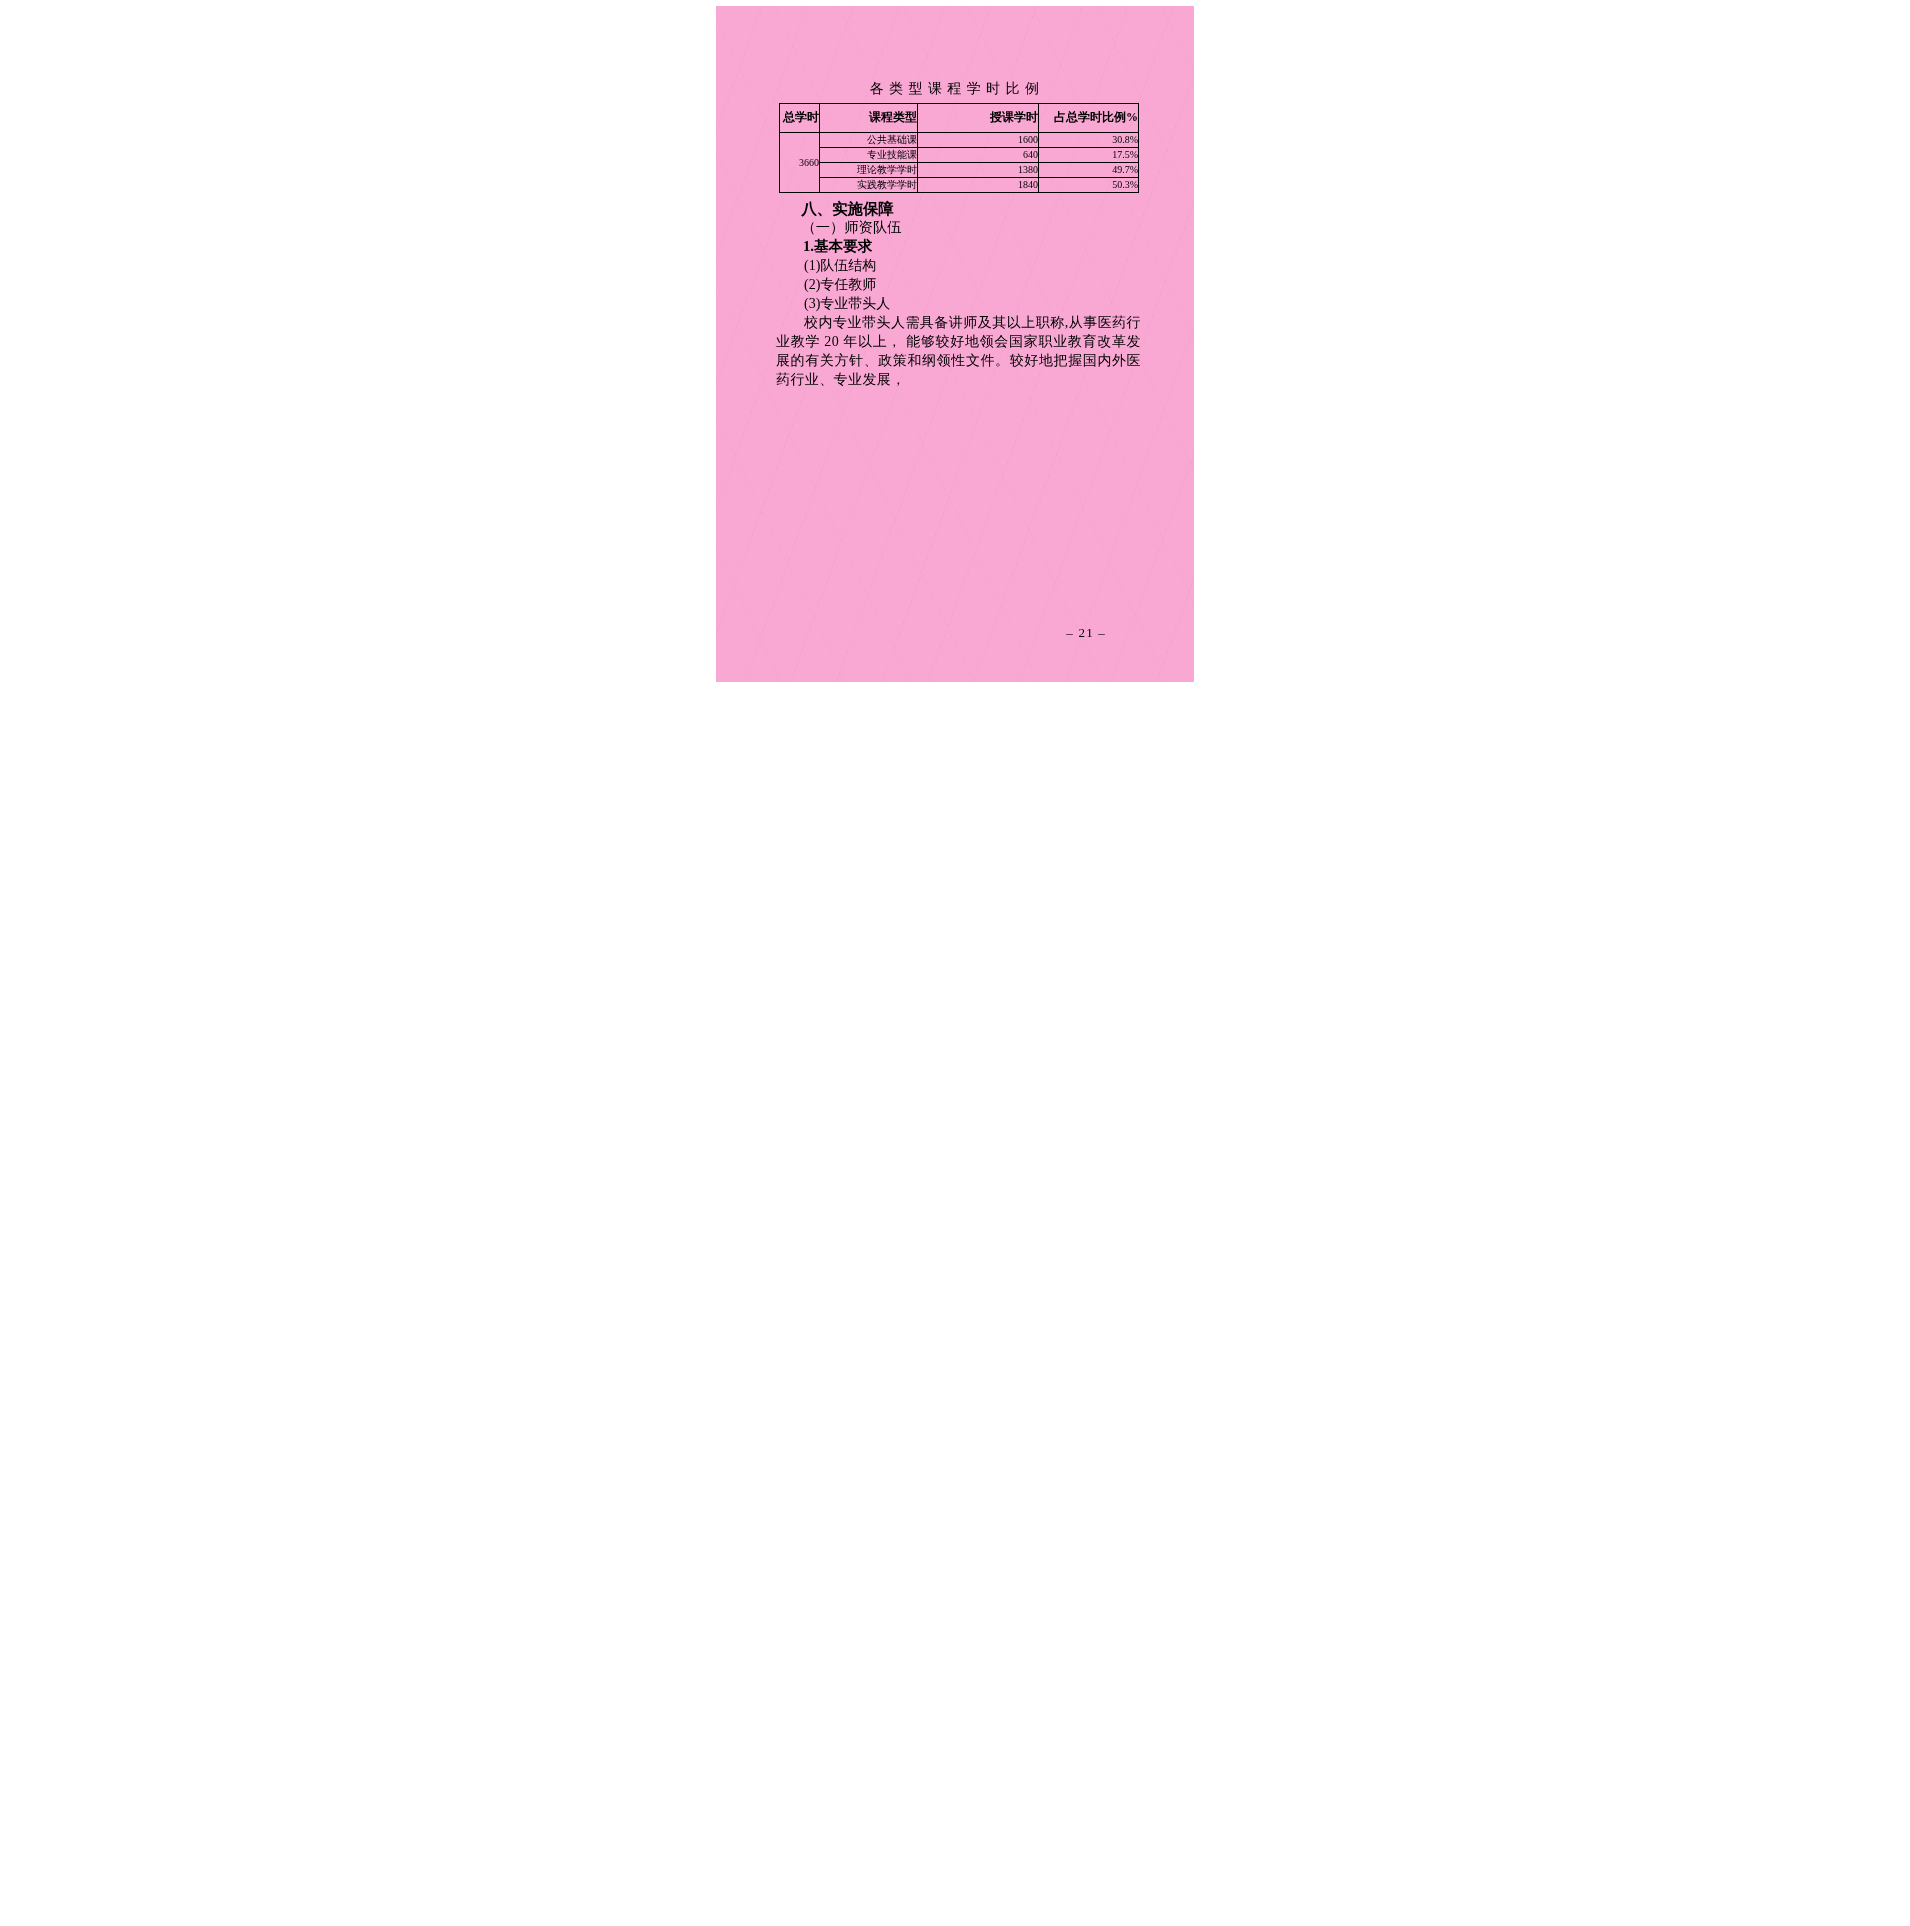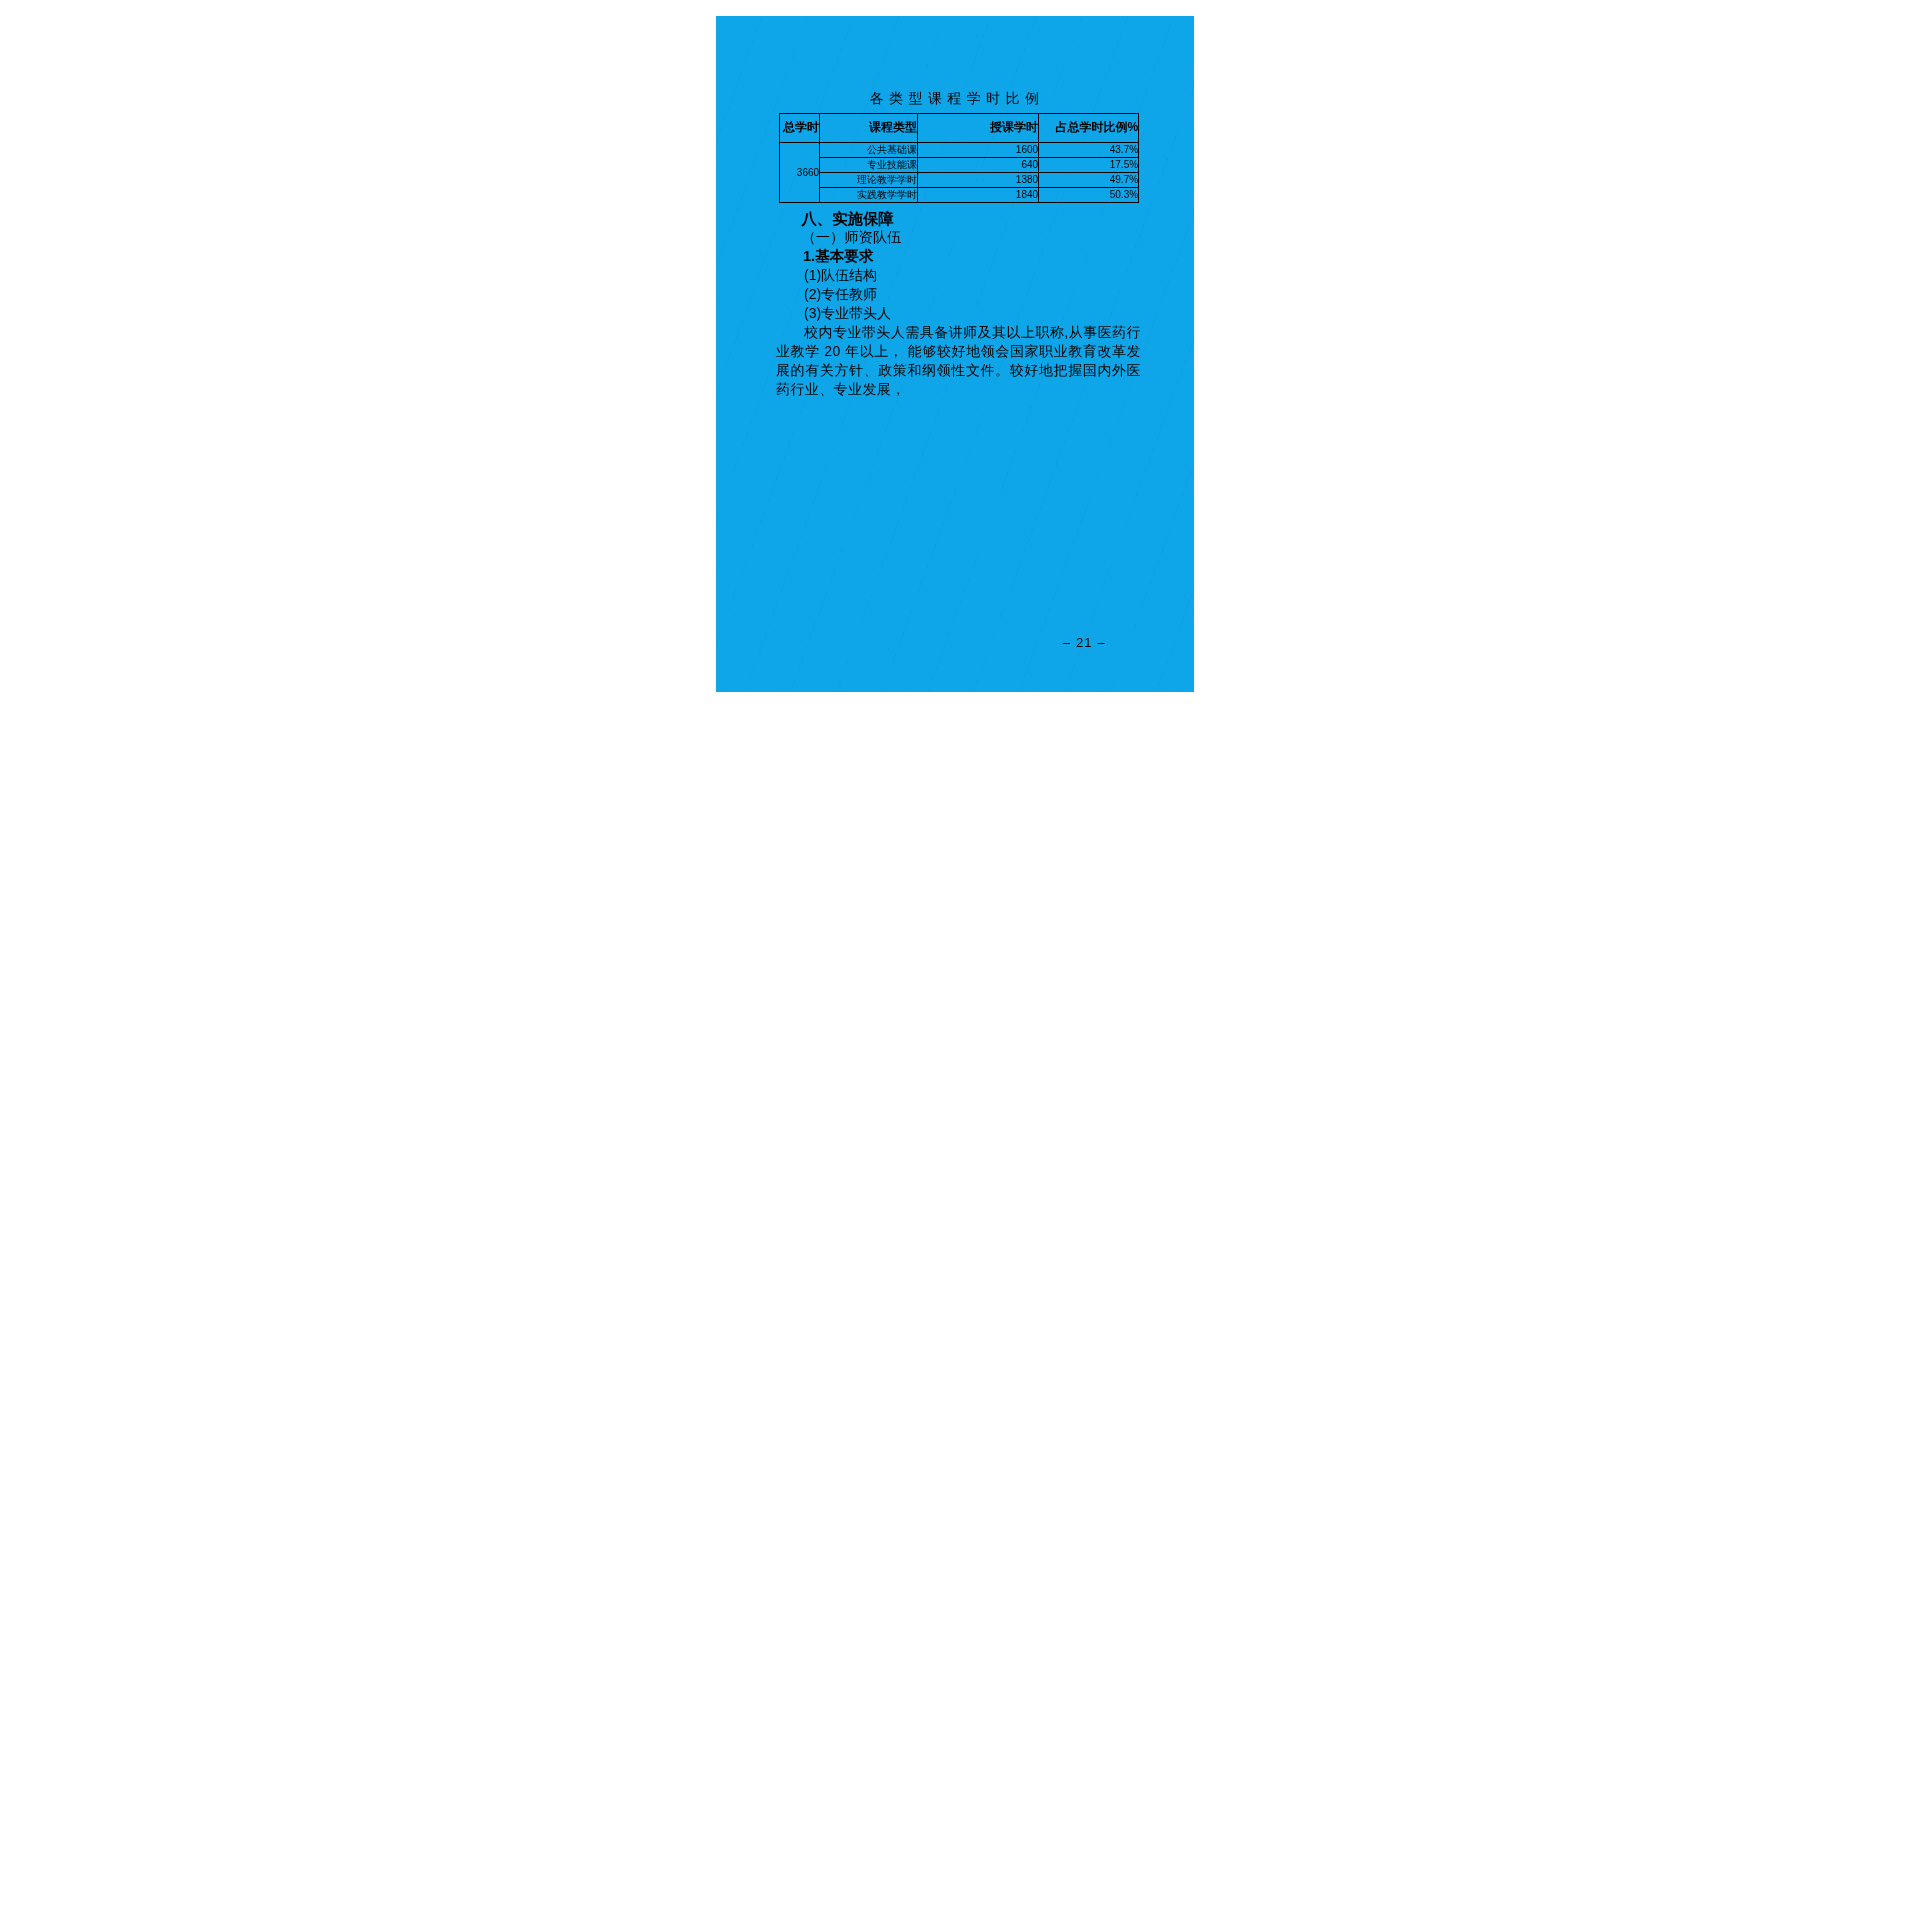--- a/index.html
+++ b/index.html
@@ -1,24 +1,24 @@
 <!DOCTYPE html>
 <html style="font-size:6.2px"><head>
 <meta charset="utf-8">
 <style>
   html, body { margin: 0; padding: 0; background: #ffffff; }
 
   .page {
     position: relative;
     width: 478px;
     height: 676px;
-    margin: 16px auto;
-    background: #0ea5e9;
+    margin: 6px auto;
+    background: #f9a8d4;
     overflow: hidden;
-    font-family: Liberation Sans, sans-serif;
+    font-family: Liberation Serif, serif;
     color: #000000;
   }
 
   
   .scan-artifacts {
     position: absolute;
     inset: 0;
     pointer-events: none;
     background-image:
       repeating-linear-gradient(110deg, rgba(0,0,0,0.045) 0 0.4px, transparent 0.4px 43px),
@@ -141,21 +141,21 @@
           <th>课程类型</th>
           <th>授课学时</th>
           <th>占总学时比例%</th>
         </tr>
       </thead>
       <tbody>
         <tr>
           <td class="total-cell" rowspan="4">3660</td>
           <td>公共基础课</td>
           <td>1600</td>
-          <td>43.7%</td>
+          <td>30.8%</td>
         </tr>
         <tr>
           <td>专业技能课</td>
           <td>640</td>
           <td>17.5%</td>
         </tr>
         <tr>
           <td>理论教学学时</td>
           <td>1380</td>
           <td>49.7%</td>

